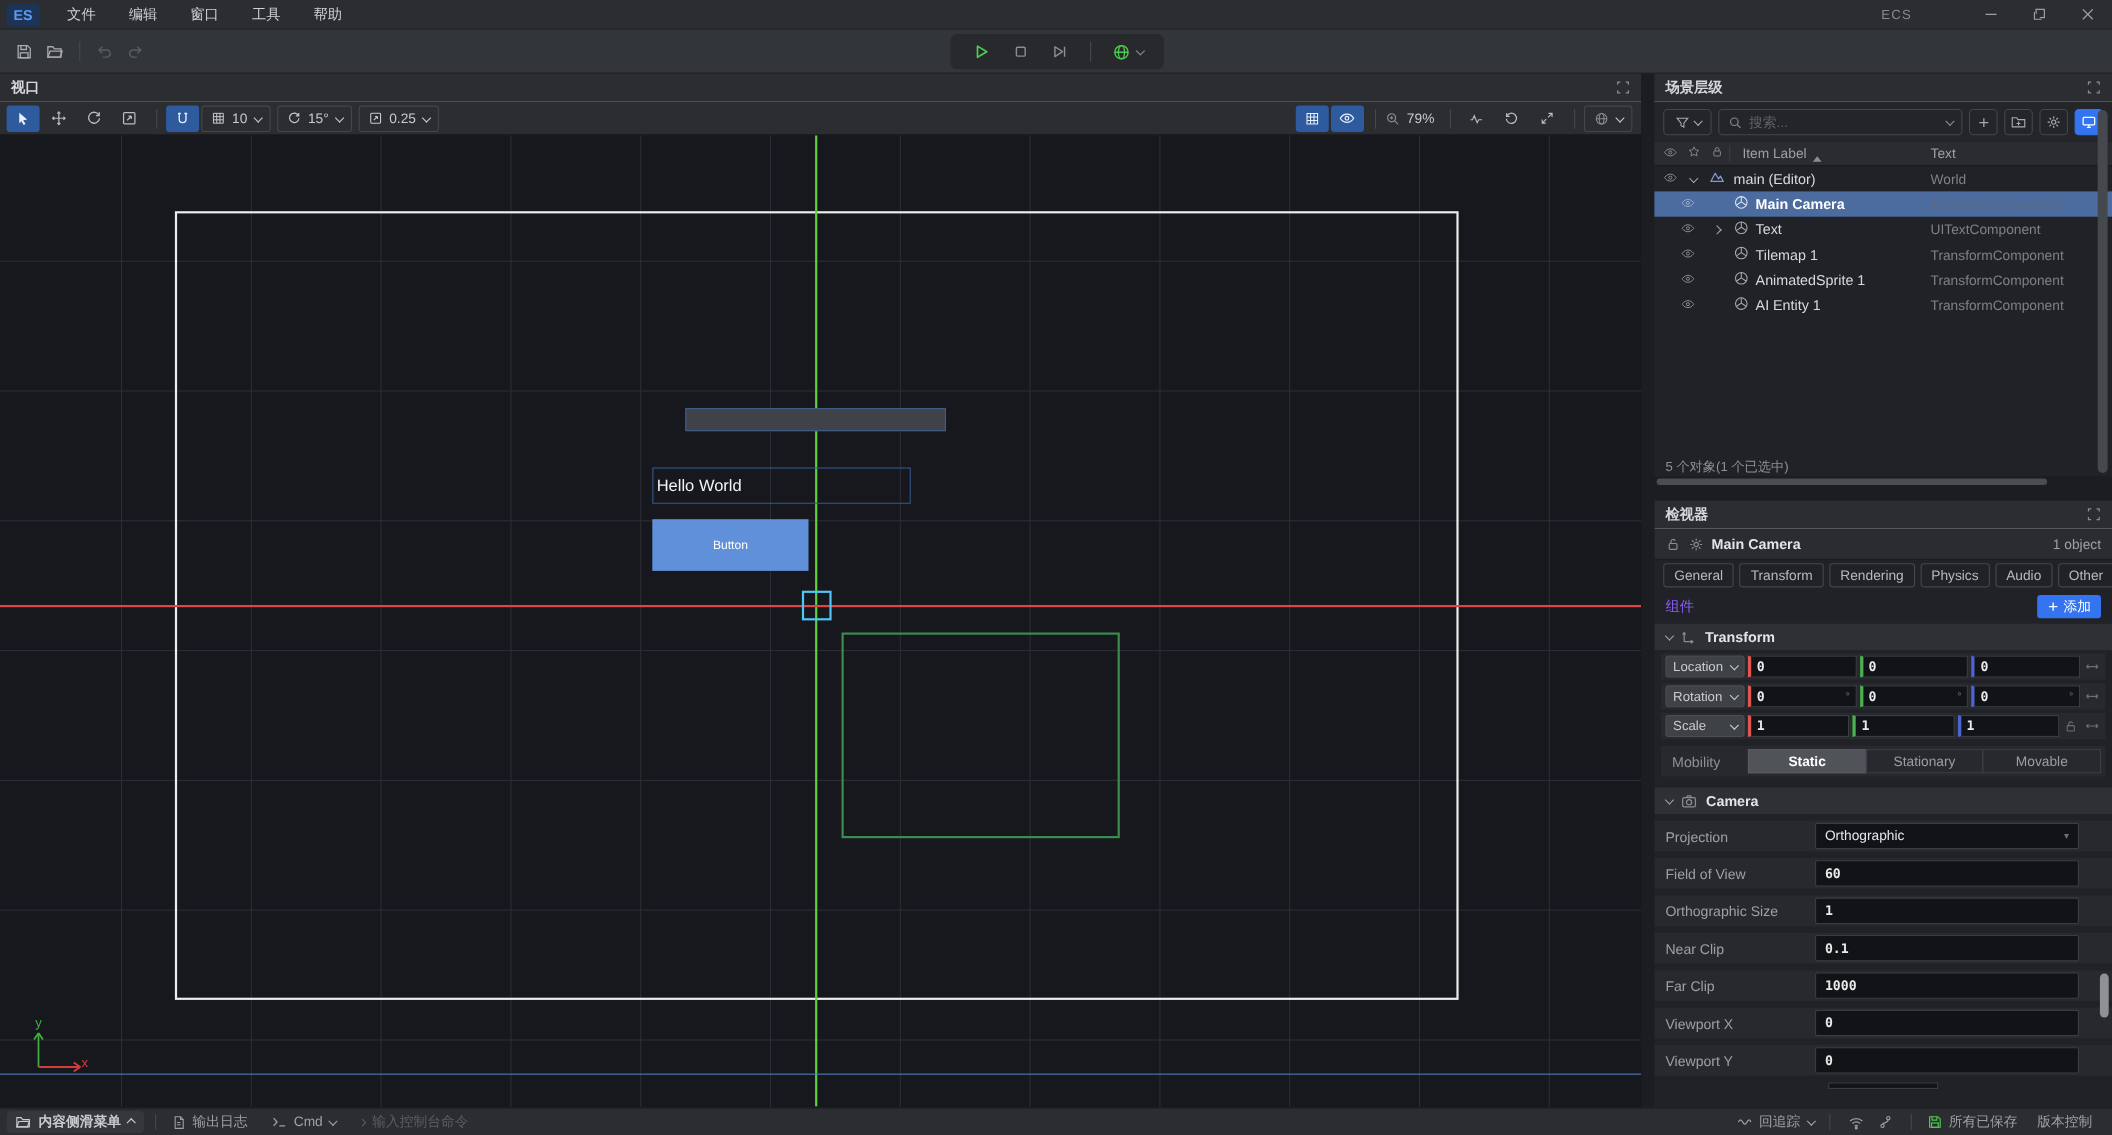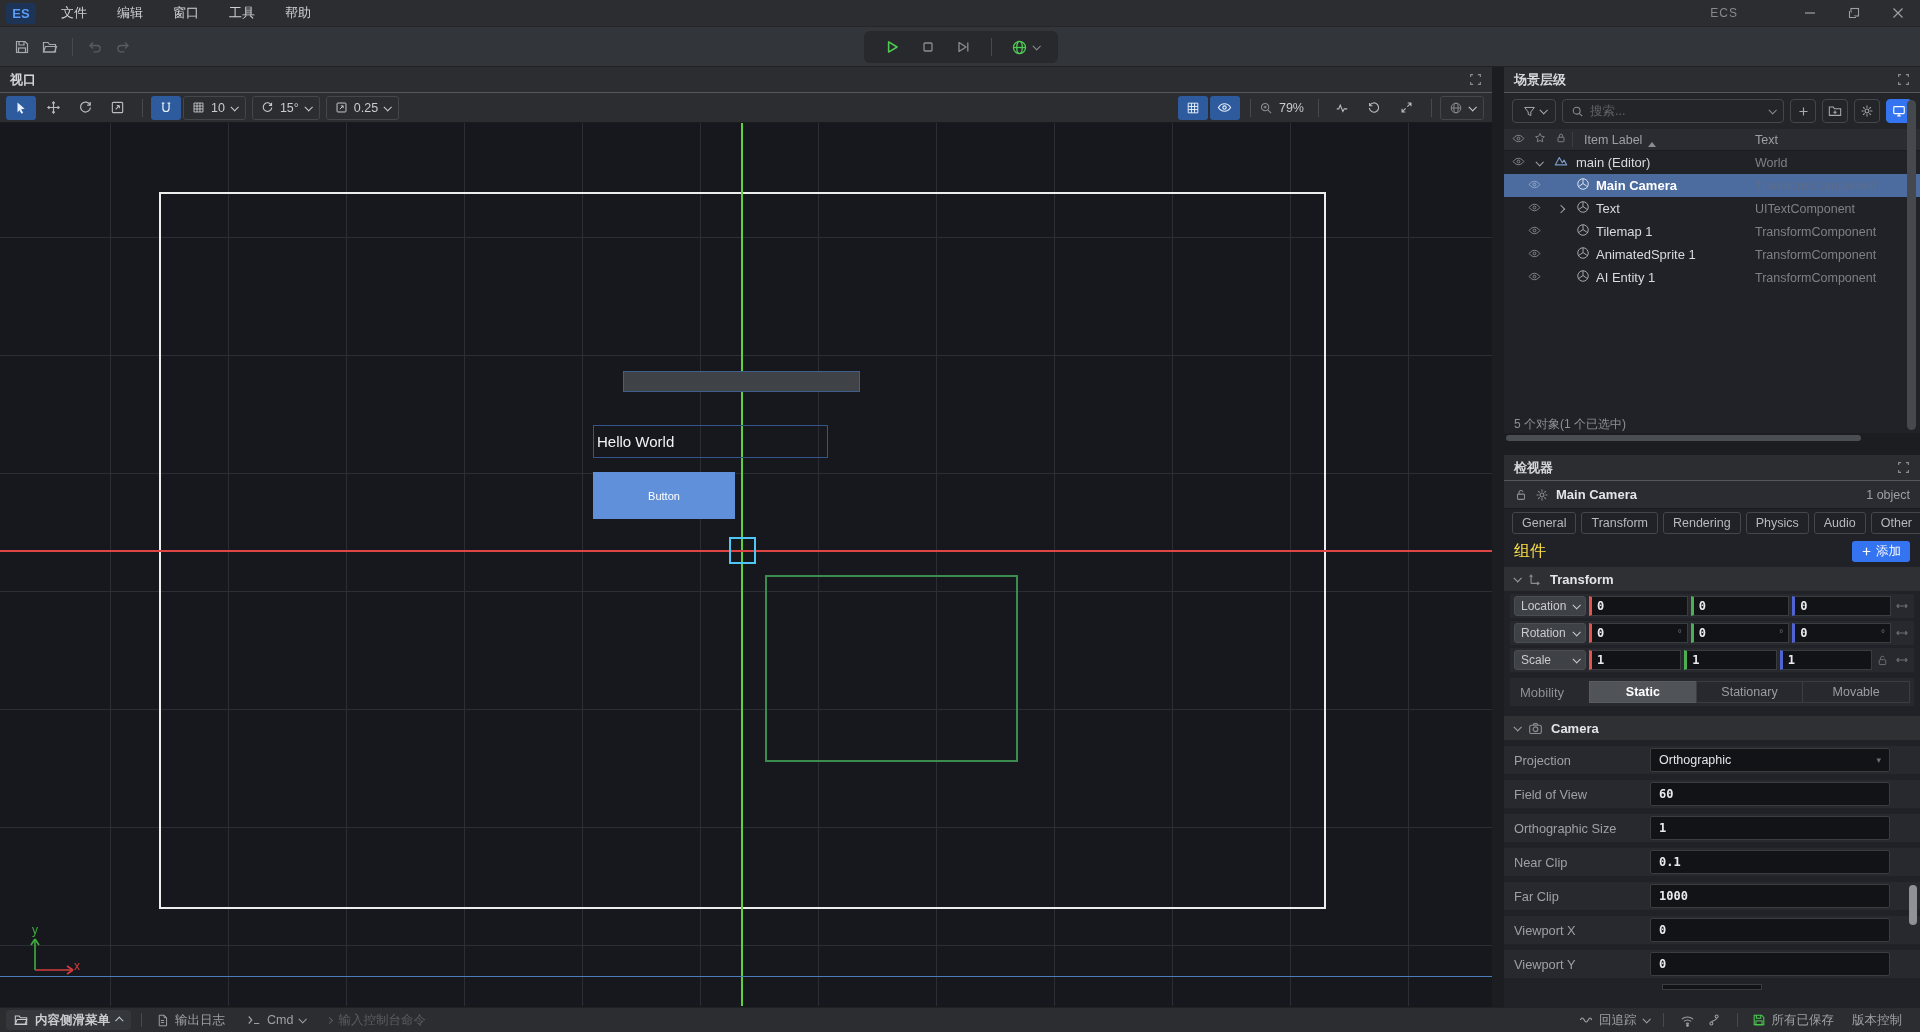--- a/index.html
+++ b/index.html
@@ -121,21 +121,21 @@
   #insp-obj .grow { flex:1; }
   #insp-obj .count { color:#9da0a5; font-size:12.5px; }
   #insp-search { height:24px; margin:3px 8px 2px; border:1px solid #3a3d40; border-radius:3px;
                  display:flex; align-items:center; gap:6px; padding:0 7px; color:#6b6e73; }
   #insp-search input { flex:1; border:none; outline:none; background:transparent; color:#cfd1d4; font-size:12.5px; }
   #insp-search input::placeholder { color:#5a5d61; }
   #insp-tabs { height:28px; display:flex; align-items:center; gap:5px; padding:0 8px; }
   .tab { height:22px; padding:0 9px; border:1px solid #43464b; border-radius:3px; display:flex; align-items:center;
          color:#b6b9bd; font-size:12.5px; }
   #comp-row { height:24px; display:flex; align-items:center; padding:0 10px; margin-top:2px; }
-  #comp-row .lbl { color:#fde047; font-size:16px; flex:1; }
+  #comp-row .lbl { color:#8b5cf6; font-size:13px; flex:1; }
   .add-btn { height:21px; padding:0 9px; border-radius:3px; background:#3574f0; color:#fff; font-size:12.5px;
              display:flex; align-items:center; gap:4px; }
 
   .sec-head { height:24px; margin-top:4px; background:#2e3034; display:flex; align-items:center; gap:8px;
               padding:0 10px; font-weight:bold; color:#e3e5e8; }
   .t-row { height:24px; margin:3px 6px 0; background:#27292e; display:flex; align-items:center; gap:3px; padding:2px 4px; }
   .t-label { width:72px; height:20px; background:#3e4146; border:1px solid #4a4d52; border-radius:3px;
              display:flex; align-items:center; justify-content:space-between; padding:0 6px; color:#c9cbce; font-size:12px; }
   .num-input { flex:1; height:20px; background:#121317; border:1px solid #3a3d40; border-left:3px solid;
                display:flex; align-items:center; padding:0 5px; }

